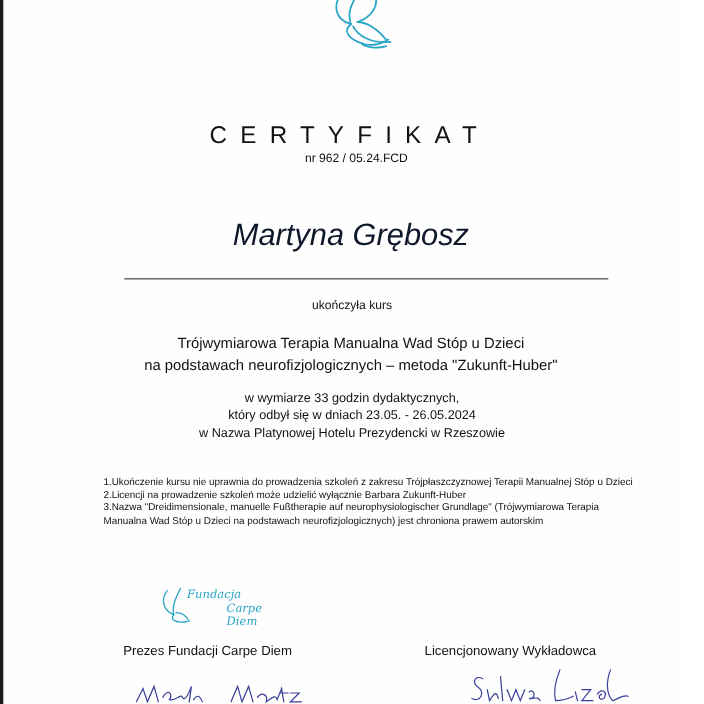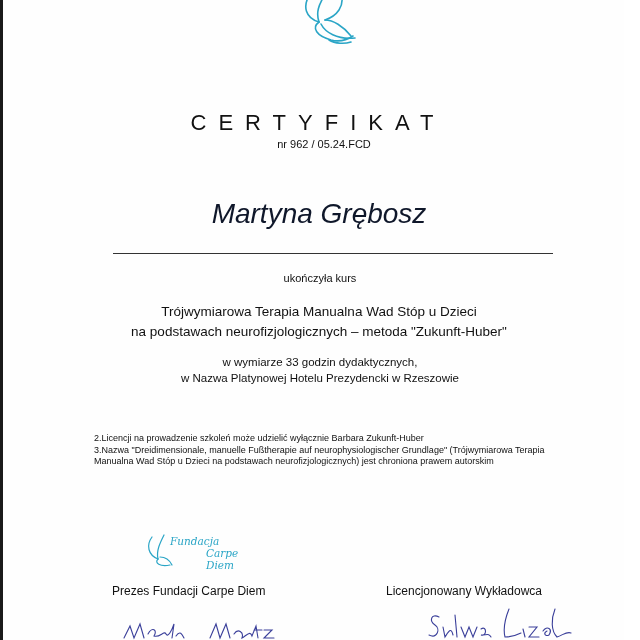--- a/index.html
+++ b/index.html
@@ -61,24 +61,26 @@
 
   <div class="completed">ukończyła kurs</div>
 
   <div class="course">
     <div>Trójwymiarowa Terapia Manualna Wad Stóp u Dzieci</div>
     <div>na podstawach neurofizjologicznych – metoda "Zukunft-Huber"</div>
   </div>
 
   <div class="details">
     <div>w wymiarze 33 godzin dydaktycznych,</div>
+    <div>który odbył się w dniach 23.05. - 26.05.2024</div>
     <div>w Nazwa Platynowej Hotelu Prezydencki w Rzeszowie</div>
   </div>
 
   <div class="notes">
+    <div>1.Ukończenie kursu nie uprawnia do prowadzenia szkoleń z zakresu Trójpłaszczyznowej Terapii Manualnej Stóp u Dzieci</div>
     <div>2.Licencji na prowadzenie szkoleń może udzielić wyłącznie Barbara Zukunft-Huber</div>
     <div>3.Nazwa "Dreidimensionale, manuelle Fußtherapie auf neurophysiologischer Grundlage" (Trójwymiarowa Terapia</div>
     <div>Manualna Wad Stóp u Dzieci na podstawach neurofizjologicznych) jest chroniona prawem autorskim</div>
   </div>
 
   <div class="fund-logo">
     <svg width="30" height="36" viewBox="0 0 30 36" style="position:absolute;left:0;top:0;">
       <g fill="none" stroke="#2aa5c6" stroke-width="1.2" stroke-linecap="round">
         <path d="M8 4 C2 12, 4 22, 14 26"></path>
         <path d="M20 2 C16 10, 12 18, 14 26"></path>

